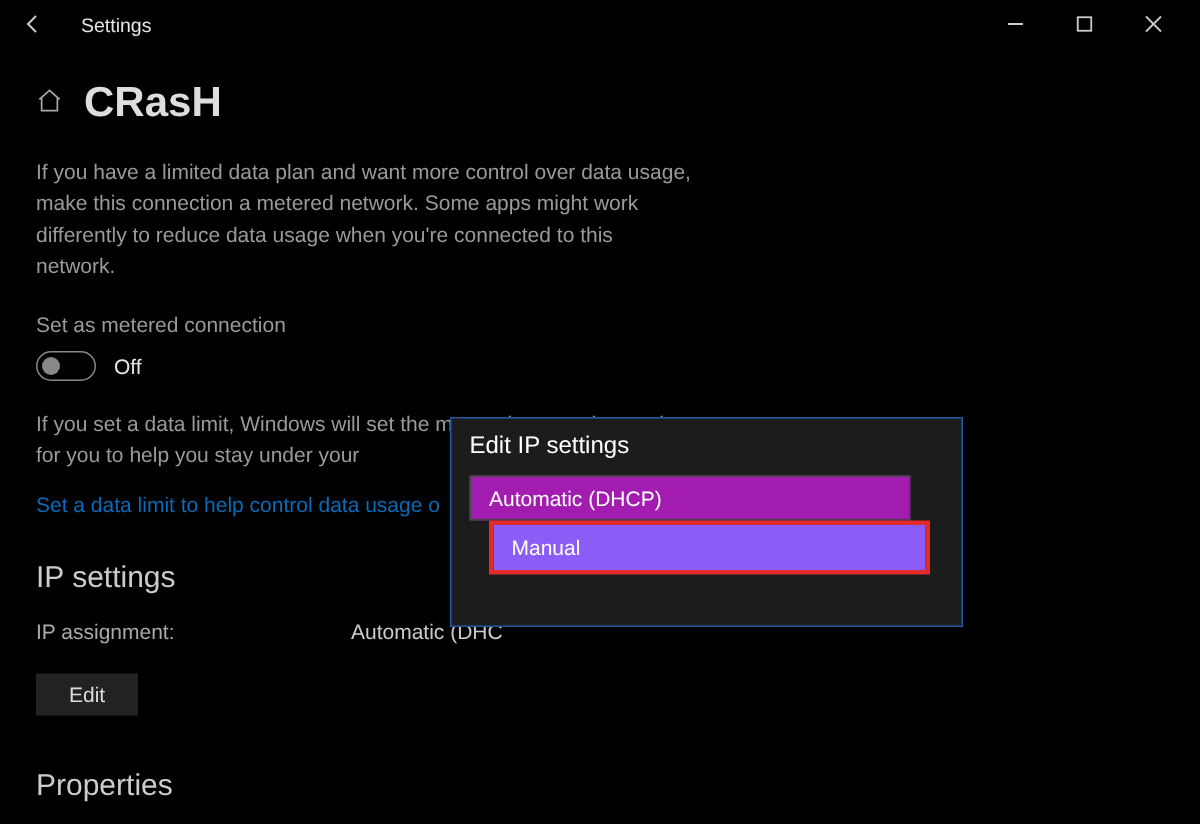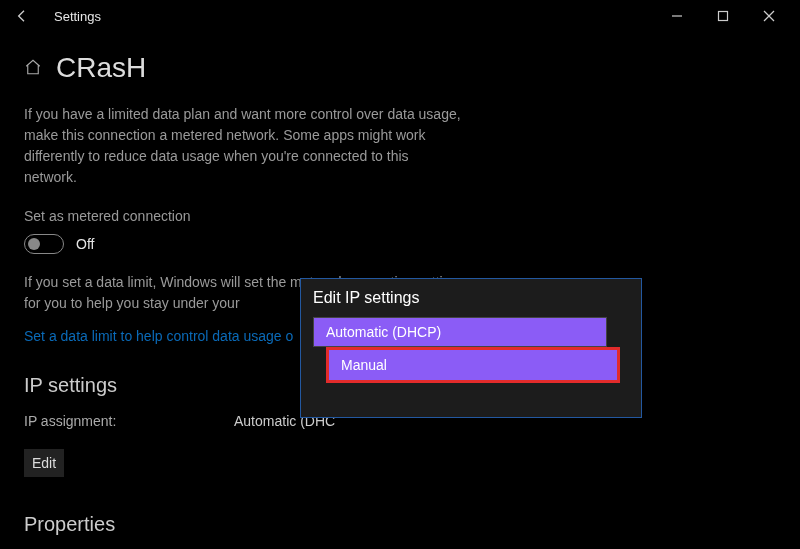--- a/index.html
+++ b/index.html
@@ -20,21 +20,21 @@
     .back-btn svg { width: 16px; height: 16px; stroke:#ccc; }
     .title-text { margin-left: 18px; font-size: 13px; color:#e6e6e6; }
     .win-controls { margin-left:auto; display:flex; }
     .win-btn { width: 46px; height: 32px; display:flex; align-items:center; justify-content:center; color:#ccc; }
     .win-btn svg { width: 12px; height: 12px; stroke:#ccc; }
 
     
     .content { padding: 14px 24px 0 24px; }
     .header-row { display:flex; align-items:center; gap:14px; margin-top:6px; margin-bottom:20px; }
     .home-ic svg { width:18px; height:18px; stroke:#aaa; fill:none; }
-    .page-title { font-size: 28px; font-weight: 400; color:#ddd; }
+    .page-title { font-size: 28px; font-weight: 700; color:#ddd; }
 
     .body-text { color:#9a9a9a; font-size:14px; line-height:1.5; max-width: 440px; margin-bottom:20px; }
 
     .subheading { color:#9a9a9a; font-size:14px; margin-bottom:10px; }
 
     .toggle-row { display:flex; align-items:center; gap:12px; margin-bottom:18px; }
     .toggle {
       width: 40px; height: 20px; border:1px solid #888; border-radius: 10px;
       position:relative; background: transparent;
     }
@@ -47,21 +47,21 @@
     .link-text { color:#0a6ab8; font-size:14px; margin-bottom:30px; }
 
     .section-title { font-size: 20px; font-weight: 400; color:#ccc; margin: 18px 0 16px; }
 
     .kv-row { display:flex; align-items:center; gap: 40px; margin-bottom:12px; }
     .kv-key { color:#aaa; width: 170px; font-size:14px; }
     .kv-val { color:#ccc; font-size:14px; }
 
     .edit-btn {
       background:#222; color:#ddd; border:none;
-      padding: 6px 8px; font-size:14px; margin-top:8px;
+      padding: 6px 22px; font-size:14px; margin-top:8px;
     }
 
     
     .popup {
       position:absolute;
       left: 300px; top: 278px;
       width: 342px; height: 140px;
       border: 1px solid #2358a0;
       background: #1c1c1c;
       padding: 10px 12px 0 12px;
@@ -70,21 +70,21 @@
       color:#fff; font-size: 16px; font-weight:500; margin-bottom:10px;
     }
     .opt {
       height: 30px;
       display:flex; align-items:center;
       padding-left: 12px;
       color:#fff; font-size:14px;
       margin-bottom: 0px;
     }
     .opt.selected {
-      background: #8b5cf6;
+      background: #a21caf;
       border: 1px solid #444;
       width: 294px;
     }
     .opt.highlight {
       background: #8b5cf6;
       outline: 3px solid #e22b2b;
       width: 288px;
       margin-left: 16px;
       margin-top: 3px;
     }

